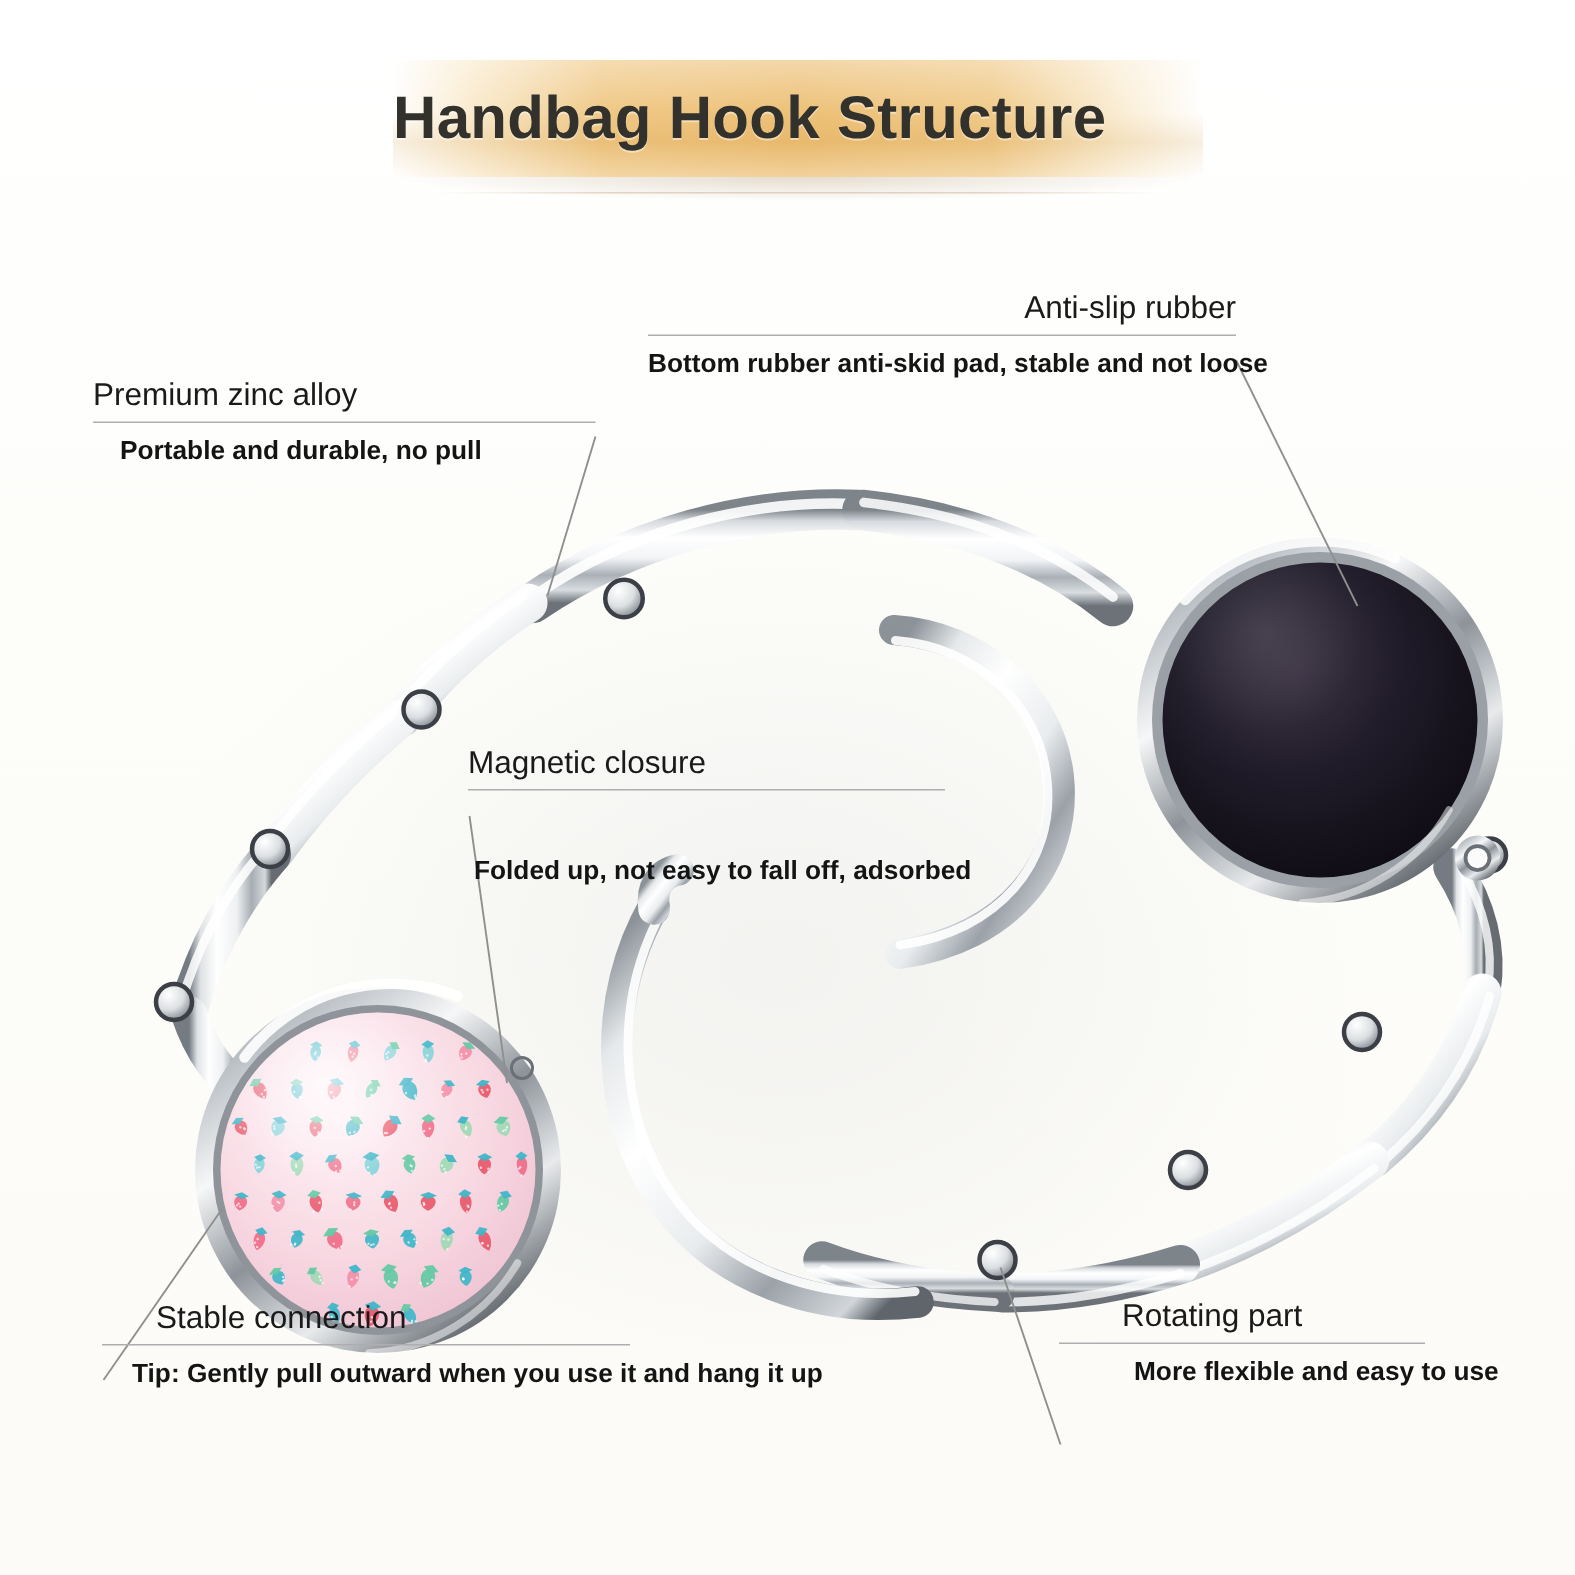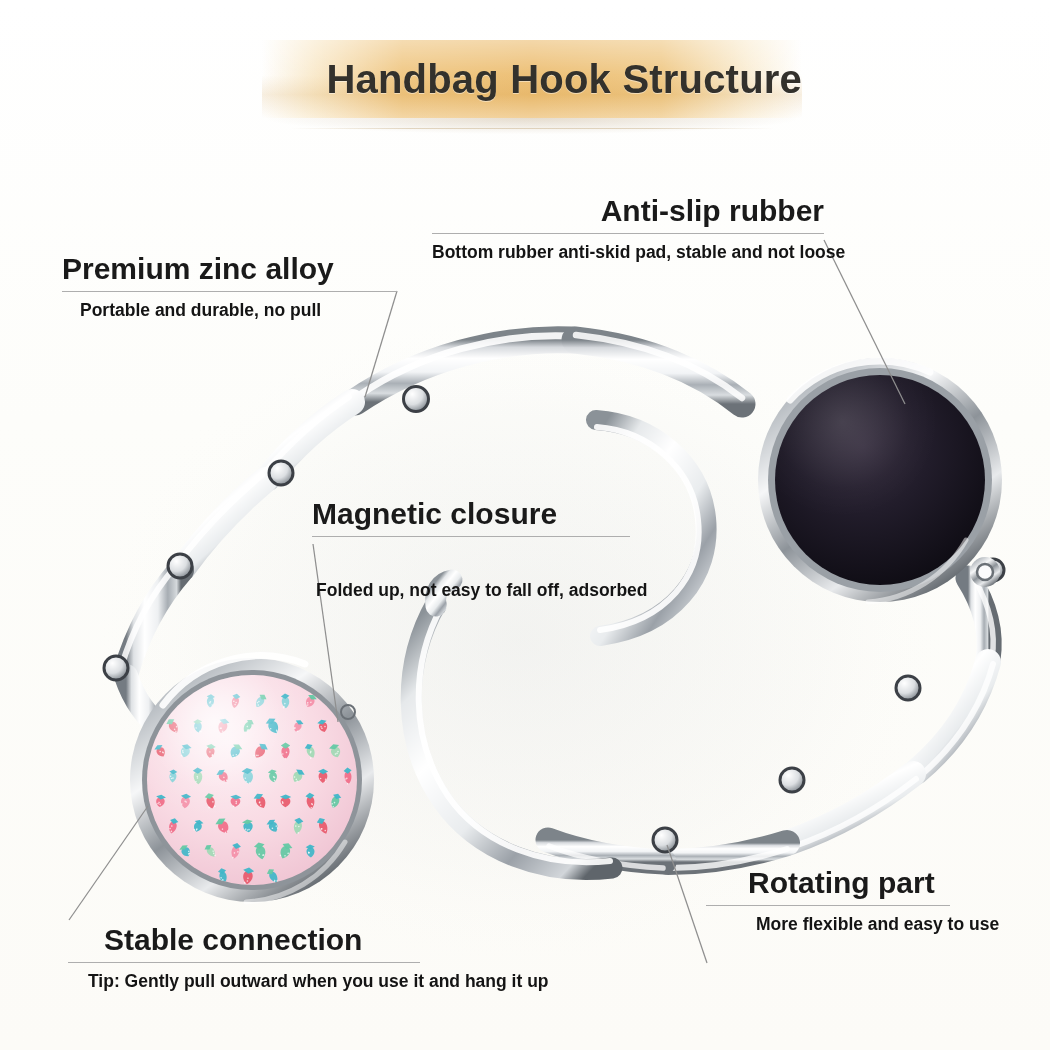--- a/index.html
+++ b/index.html
@@ -22,21 +22,21 @@
     left:262px;top:40px;
     width:540px;height:78px;
     background:linear-gradient(90deg,
         rgba(255,255,255,0) 0%,
         rgba(244,214,157,0.55) 10%,
         rgba(238,194,120,0.95) 26%,
         rgba(236,189,112,1) 50%,
         rgba(238,196,124,0.95) 74%,
         rgba(245,219,168,0.5) 90%,
         rgba(255,255,255,0) 100%);
-    display:flex;align-items:center;justify-content:flex-end;
+    display:flex;align-items:center;justify-content:flex-start;
   }
   .banner-sheen{
     position:absolute;left:0;top:0;width:100%;height:100%;
     background:linear-gradient(180deg,
       rgba(255,255,255,0.40) 0%,
       rgba(255,255,255,0.05) 45%,
       rgba(214,166,92,0.18) 70%,
       rgba(255,255,255,0.30) 100%);
     pointer-events:none;
   }
@@ -56,21 +56,21 @@
   .banner-rule{
     position:absolute;left:290px;top:128px;width:484px;height:1px;
     background:linear-gradient(90deg,
       rgba(255,255,255,0) 0%, rgba(196,170,128,0.45) 25%,
       rgba(196,170,128,0.45) 75%, rgba(255,255,255,0) 100%);
   }
 
   
   .callout{position:absolute;}
   .callout .head{
-    font-size:30px;font-weight:bold;color:#1a1a1a;
+    font-size:21px;font-weight:normal;color:#1a1a1a;
     white-space:nowrap;line-height:1.05;
   }
   .callout .rule{
     height:1px;background:#aeaeae;margin-top:6px;
   }
   .callout .sub{
     font-size:17.5px;font-weight:bold;color:#141414;
     white-space:nowrap;margin-top:9px;line-height:1.1;
   }
   .c-right .head{text-align:right;}
@@ -81,21 +81,21 @@
   #callout-zinc .rule{width:335px;}
   #callout-zinc .sub{margin-left:18px;}
 
   #callout-rubber{left:432px;top:195px;width:392px;}
   #callout-rubber .rule{width:392px;}
 
   #callout-magnet{left:312px;top:498px;}
   #callout-magnet .rule{width:318px;}
   #callout-magnet .sub{margin-left:4px;margin-top:44px;}
 
-  #callout-stable{left:104px;top:924px;}
+  #callout-stable{left:104px;top:868px;}
   #callout-stable .rule{width:352px;margin-left:-36px;}
   #callout-stable .sub{margin-left:-16px;}
 
   #callout-rotate{left:748px;top:867px;}
   #callout-rotate .rule{width:244px;margin-left:-42px;}
   #callout-rotate .sub{margin-left:8px;}
 
   
   #art, #leaders{
     position:absolute;left:0;top:0;width:1050px;height:1050px;

